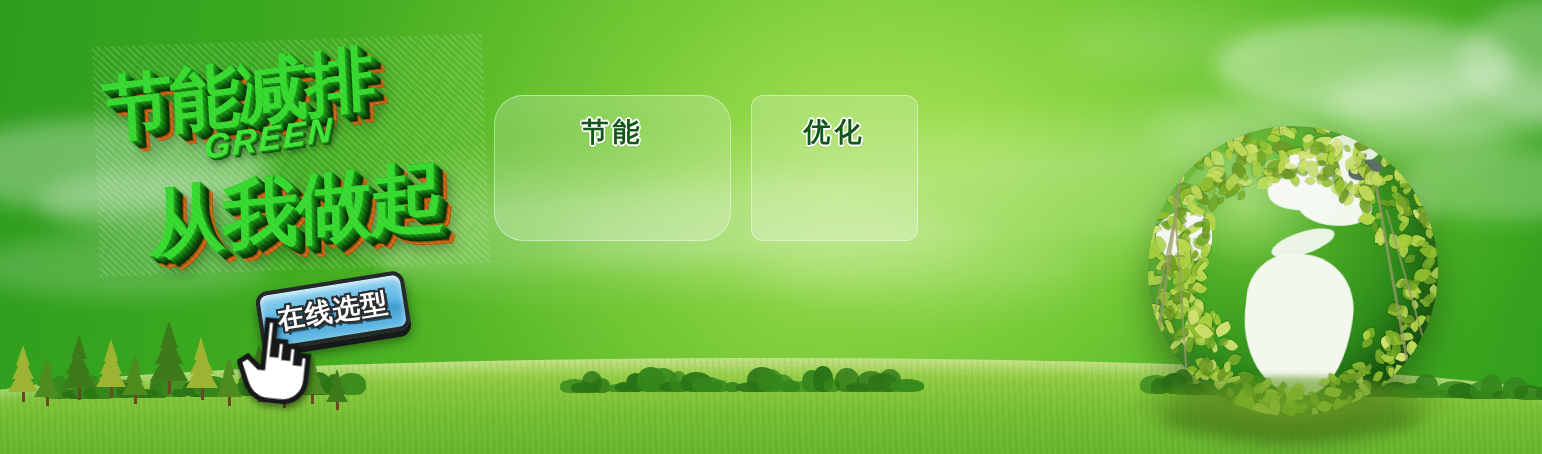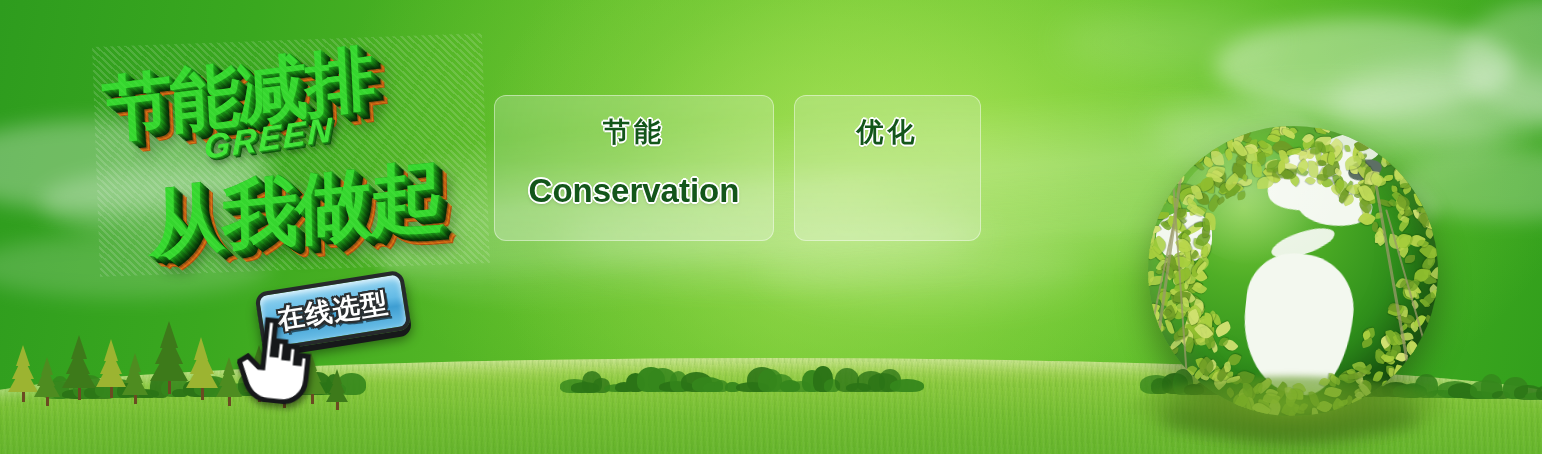--- a/index.html
+++ b/index.html
@@ -194,22 +194,22 @@
     position:relative;
     border-radius:12px;
     background:linear-gradient(180deg, rgba(255,255,255,.22) 0%, rgba(255,255,255,.15) 45%, rgba(255,255,255,.26) 100%);
     border:1px solid rgba(255,255,255,.42);
     box-sizing:border-box;
     display:flex; flex-direction:column; align-items:center; justify-content:flex-start;
     padding-top:18px;
     backdrop-filter:blur(1px);
   }
   .card.w1{width:147px;}
-  .card.w2{width:280px;}
-  .card.w3{width:187px;}
+  .card.w2{width:237px;border-radius:29px;}
+  .card.w3{width:167px;}
 
   .card-zh{
     font-family:"DejaVu Sans","Liberation Sans",sans-serif;
     font-weight:bold; font-size:27px; letter-spacing:4px;
     color:#13561a;
     text-shadow:
       -1.6px 0 0 #fff, 1.6px 0 0 #fff, 0 -1.6px 0 #fff, 0 1.6px 0 #fff,
       -1.2px -1.2px 0 #fff, 1.2px -1.2px 0 #fff, -1.2px 1.2px 0 #fff, 1.2px 1.2px 0 #fff,
       0 2px 3px rgba(0,0,0,.20);
   }
@@ -915,21 +915,20 @@
           <div class="vine" style="left: 262px; top: 80px; width: 2px; height: 180px; transform: rotate(-16deg);"></div>
           <div class="vine" style="left: 8px; top: 96px; width: 2px; height: 160px; transform: rotate(12deg);"></div>
         </div>
     </div>
     <div class="globe-base"></div>
   </div>
 
   <div class="cards">
     <div class="card w2">
       <span class="card-zh">节能</span>
-      <span class="card-en">Conservation</span>
     </div>
     <div class="card w3">
       <span class="card-zh">优化</span>
     </div>
   </div>
 
 
 </div>
 
 </body></html>

